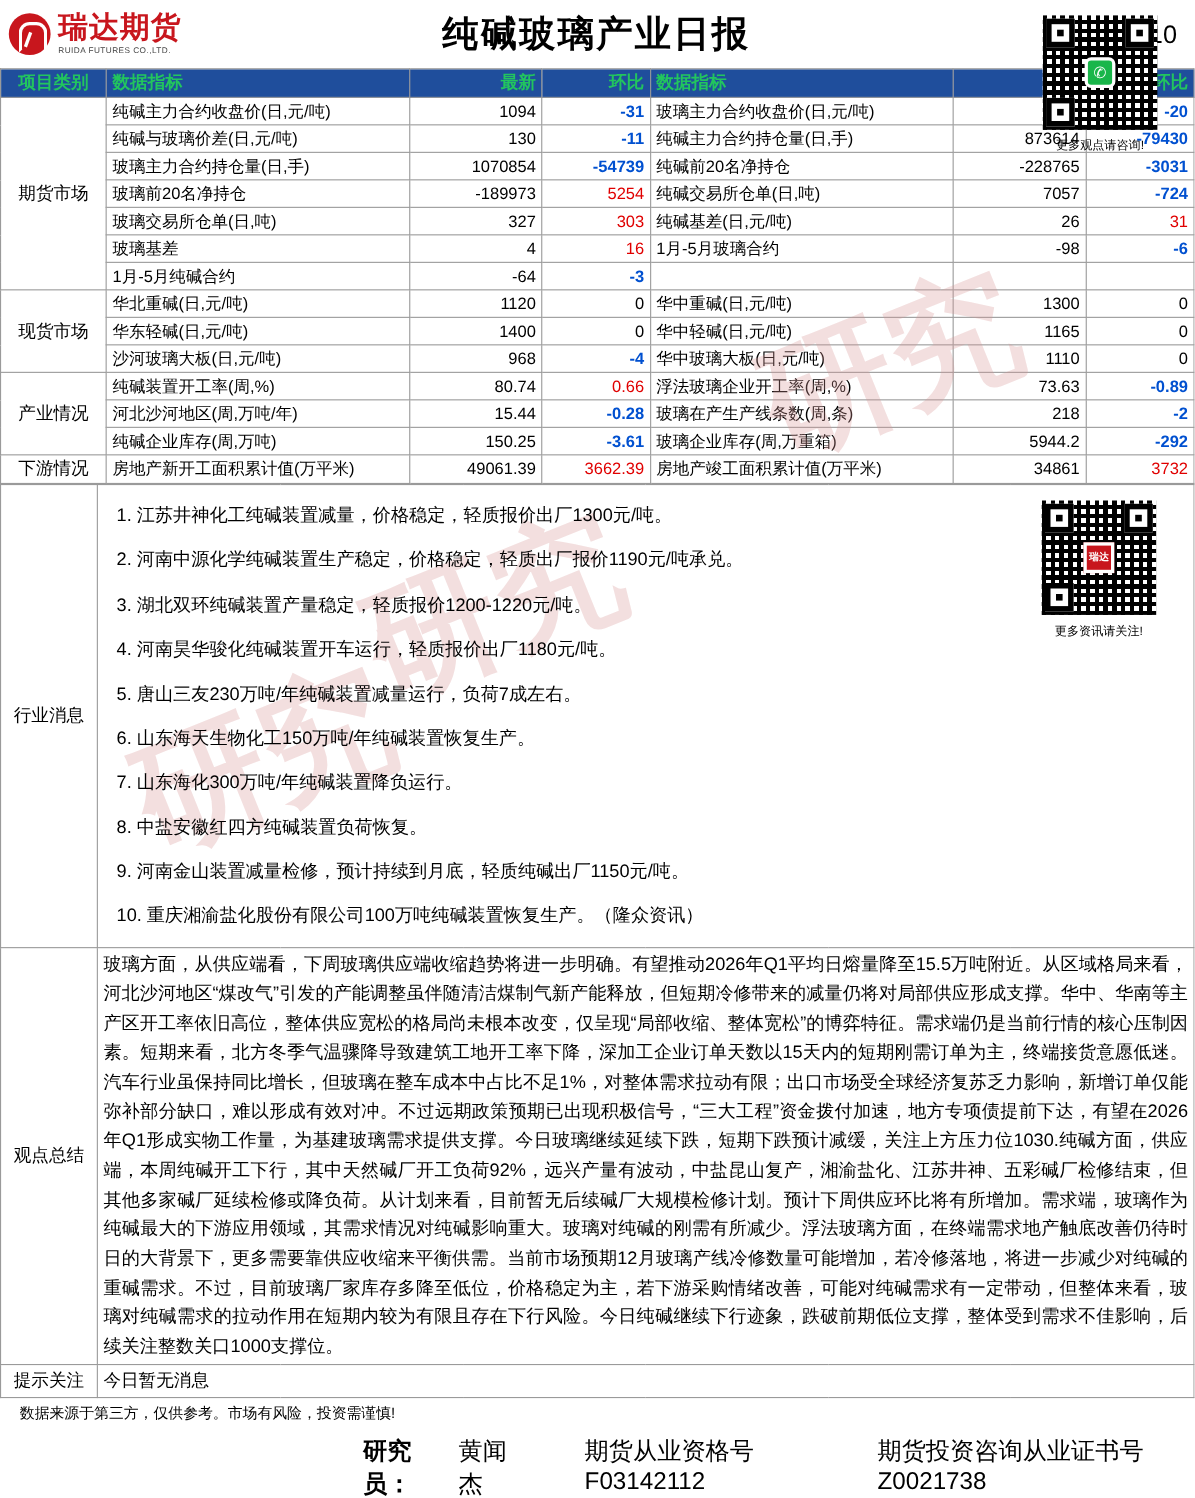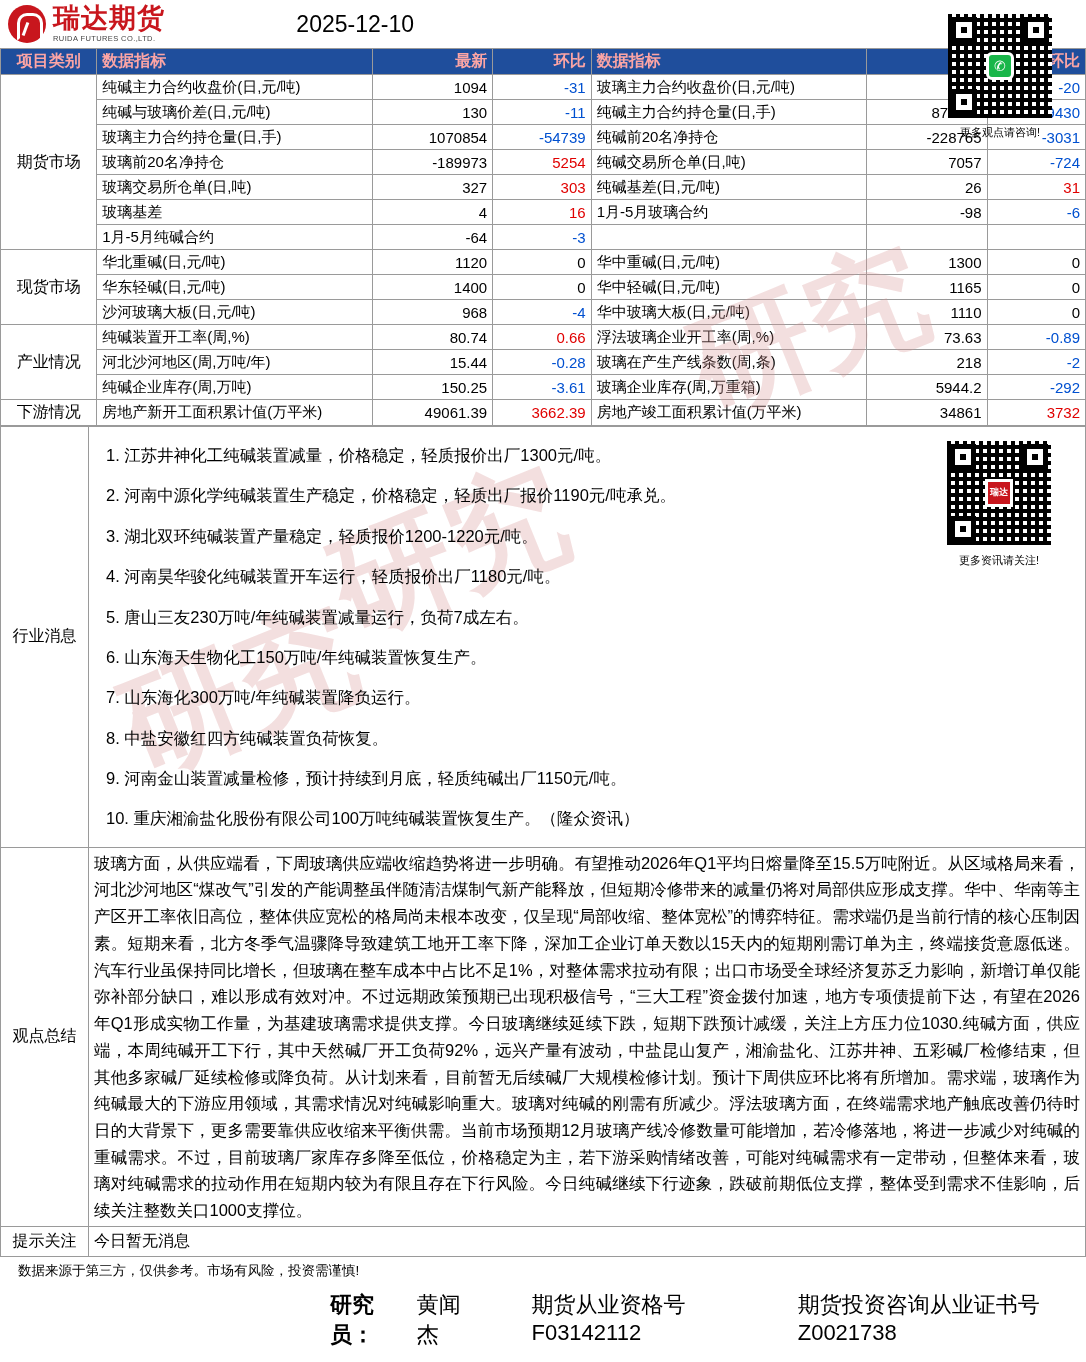--- a/index.html
+++ b/index.html
@@ -12,23 +12,22 @@
     font-family: "Liberation Sans", "DejaVu Sans", sans-serif;
     color: #000;
     -webkit-font-smoothing: antialiased;
   }
   .page { width: 1086px; position: relative; }
 
   
   .header {
     display: flex;
     align-items: center;
-    height: 48px;
+    height: 62px;
     padding: 0 10px 0 8px;
-    gap: 32px;
   }
   .logo {
     display: flex;
     align-items: center;
     width: 190px;
     flex: 0 0 190px;
   }
   .logo-mark {
     width: 38px; height: 38px;
     border-radius: 50%;
@@ -90,38 +89,38 @@
     table-layout: fixed;
     font-size: 15px;
   }
   table.main td, table.main th {
     border: 1px solid #9a9a9a;
     padding: 2px 5px;
     vertical-align: middle;
   }
   thead th {
     background: #1f4e9c;
-    color: #fca5a5;
+    color: #22c55e;
     font-weight: bold;
     font-size: 16px;
     text-align: center;
     height: 16px;
     border-color: #1f4e9c;
   }
   .cat {
     text-align: center;
     font-size: 16px;
     width: 88px;
   }
   .ind { width: 252px; text-align: left; }
   .num { width: 110px; text-align: right; padding-right: 10px; }
   .chg { width: 90px; text-align: right; padding-right: 10px; }
   tbody td { height: 25px; }
   .pos { color: #e00000; text-align: right; }
-  .neg { color: #0050d0; }
+  .neg { color: #0050d0; font-weight: bold; }
   .zero { color: #000; }
 
   
   .newscell {
     padding: 6px 8px 6px 10px;
     font-size: 16.5px;
     line-height: 1.72;
     position: relative;
   }
   .newscell p { margin: 12px; }
@@ -230,20 +229,21 @@
   <div class="wm wm3">研究</div>
 
   <div class="header">
     <div class="logo">
       <div class="logo-mark"></div>
       <div class="logo-text">
         <div class="logo-cn">瑞达期货</div>
         <div class="logo-en">RUIDA FUTURES CO.,LTD.</div>
       </div>
     </div>
+    <div class="title">纯碱玻璃产业日报</div>
     <div class="date">2025-12-10</div>
   </div>
 
   <table class="main">
     <thead>
       <tr>
         <th class="cat">项目类别</th>
         <th class="ind">数据指标</th>
         <th class="num">最新</th>
         <th class="chg">环比</th>

